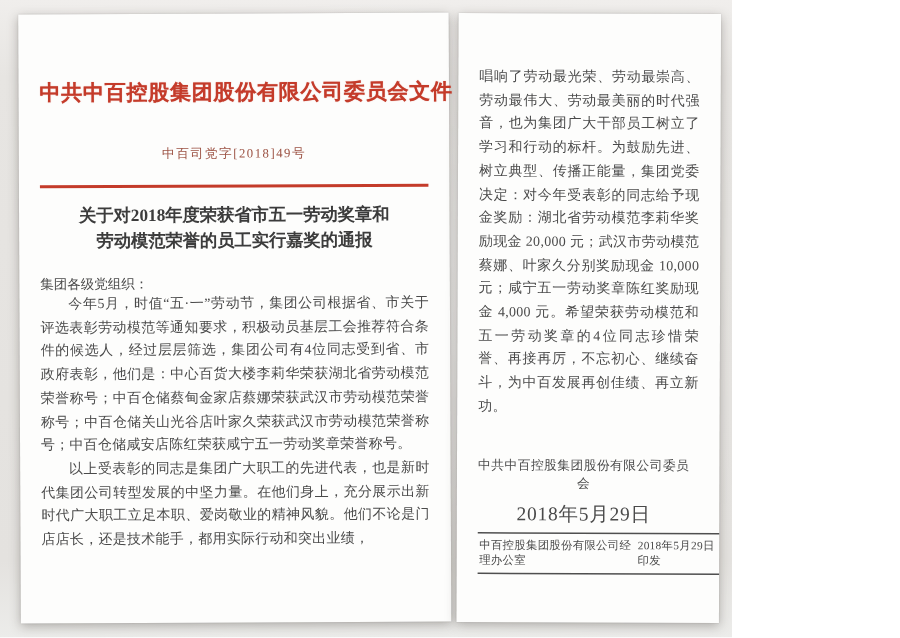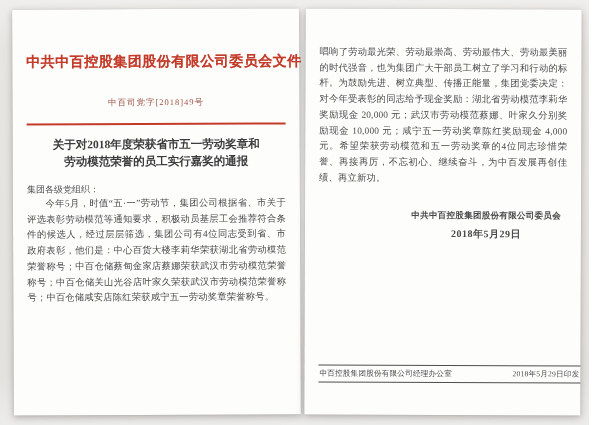--- a/index.html
+++ b/index.html
@@ -5,21 +5,21 @@
   html, body {
     margin: 0;
     padding: 0;
     width: 600px;
     height: 425px;
     overflow: hidden;
     font-family: "Liberation Serif", "DejaVu Serif", serif;
   }
   .scene {
     position: relative;
-    width: 589px;
+    width: 488px;
     height: 425px;
     box-sizing: border-box;
     background:
       radial-gradient(ellipse at 50% 45%, rgba(255,255,255,0.55) 0%, rgba(255,255,255,0) 60%),
       linear-gradient(180deg, #f0eeec 0%, #e7e5e2 12%, #e4e2df 88%, #ececea 100%);
     display: flex;
     gap: 5px;
     padding: 9px 8px 10px 13px;
   }
   .page {
@@ -81,34 +81,33 @@
     letter-spacing: 0.2px;
   }
   p.indent { text-indent: 2em; }
 
   .page-right { padding-top: 36px; }
 
   .signature {
     margin-top: 24px;
     text-align: right;
     margin-right: 6px;
-    font-weight: bold;
   }
   .sig-inner {
     display: inline-block;
     text-align: center;
   }
   .sig-org {
     font-size: 8.5px;
     letter-spacing: 0.3px;
     color: #4a4a4a;
   }
   .sig-date {
     margin-top: 5px;
-    font-size: 10px;
+    font-size: 13px;
     letter-spacing: 0.5px;
     color: #4a4a4a;
   }
   .page-footer {
     position: absolute;
     left: 14px;
     right: 0;
     bottom: 32px;
     border-top: 1px solid #4f4f4f;
     border-bottom: 1px solid #4f4f4f;
@@ -129,20 +128,21 @@
   <div class="page page-left">
     <div class="red-head">中共中百控股集团股份有限公司委员会文件</div>
     <div class="doc-no">中百司党字[2018]49号</div>
     <div class="red-rule"></div>
     <div class="doc-title">
       <div>关于对2018年度荣获省市五一劳动奖章和</div>
       <div>劳动模范荣誉的员工实行嘉奖的通报</div>
     </div>
     <div class="salutation">集团各级党组织：</div>
     <p class="body indent">今年5月，时值“五·一”劳动节，集团公司根据省、市关于评选表彰劳动模范等通知要求，积极动员基层工会推荐符合条件的候选人，经过层层筛选，集团公司有4位同志受到省、市政府表彰，他们是：中心百货大楼李莉华荣获湖北省劳动模范荣誉称号；中百仓储蔡甸金家店蔡娜荣获武汉市劳动模范荣誉称号；中百仓储关山光谷店叶家久荣获武汉市劳动模范荣誉称号；中百仓储咸安店陈红荣获咸宁五一劳动奖章荣誉称号。</p>
+    <p class="body indent">以上受表彰的同志是集团广大职工的先进代表，也是新时代集团公司转型发展的中坚力量。在他们身上，充分展示出新时代广大职工立足本职、爱岗敬业的精神风貌。他们不论是门店店长，还是技术能手，都用实际行动和突出业绩，</p>
   </div>
 
   <div class="page page-right">
     <p class="body">唱响了劳动最光荣、劳动最崇高、劳动最伟大、劳动最美丽的时代强音，也为集团广大干部员工树立了学习和行动的标杆。为鼓励先进、树立典型、传播正能量，集团党委决定：对今年受表彰的同志给予现金奖励：湖北省劳动模范李莉华奖励现金 20,000 元；武汉市劳动模范蔡娜、叶家久分别奖励现金 10,000 元；咸宁五一劳动奖章陈红奖励现金 4,000 元。希望荣获劳动模范和五一劳动奖章的4位同志珍惜荣誉、再接再厉，不忘初心、继续奋斗，为中百发展再创佳绩、再立新功。</p>
     <div class="signature">
       <div class="sig-inner">
         <div class="sig-org">中共中百控股集团股份有限公司委员会</div>
         <div class="sig-date">2018年5月29日</div>
       </div>
     </div>

